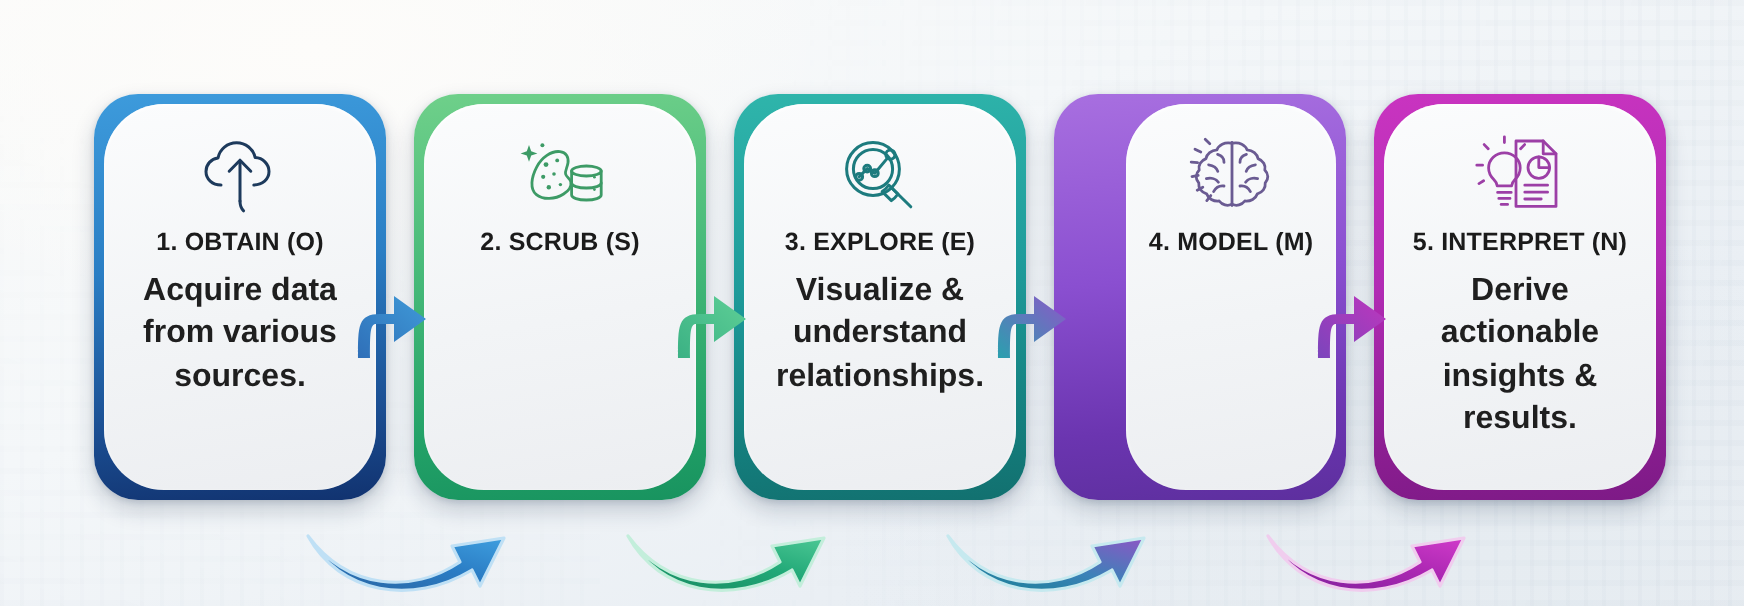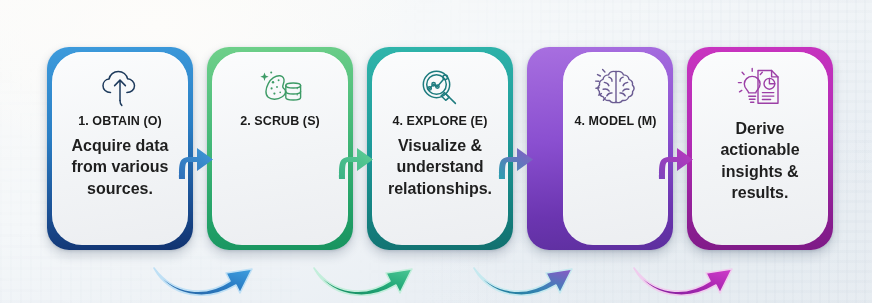--- a/index.html
+++ b/index.html
@@ -122,21 +122,21 @@
           <circle cx="19.5" cy="18.5" r="9.8"></circle>
           <path d="M12.6 22.4 16.6 18.3 20.4 20.6 26.6 13.2"></path>
           <circle cx="12.6" cy="22.4" r="1.7" fill="none"></circle>
           <circle cx="16.6" cy="18.3" r="1.7" fill="none"></circle>
           <circle cx="20.4" cy="20.6" r="1.7" fill="none"></circle>
           <circle cx="28.2" cy="11.3" r="2.3" fill="none"></circle>
           <path d="M28.9 28 38.4 37.4"></path>
           <path d="M27.4 26.5c-.9 1.3-2 2.4-3.3 3.3l4.6 4.5c1.3-.9 2.4-2 3.3-3.3Z"></path>
         </svg>
       </div>
-      <div class="card-title">4. EXPLORE (E)</div>
+      <div class="card-title">3. EXPLORE (E)</div>
       <div class="card-desc">Visualize &amp; understand relationships.</div>
     </div>
   </div>
 
   <div class="card" style="left:527px;background:linear-gradient(175deg,#a86fe0 0%,#8a4fd0 45%,#6b35b0 80%,#5d2f9e 100%);padding-left:36px;">
     <div class="card-inner">
       <div class="icon-wrap">
         <svg width="46" height="42" viewBox="0 0 46 42" fill="none" stroke="#6a5b92" stroke-width="1.4" stroke-linecap="round" stroke-linejoin="round">
           <path d="M23 5.2v31.6"></path>
           <path d="M22.6 5.6c-3.4-.6-6.2.9-7.1 3.3-2.9.2-5.1 2-5.5 4.4-2.6 1-4 3.3-3.4 5.7-1.9 1.9-2 4.6-.2 6.5-.3 2.5 1.3 4.7 3.9 5.4.8 2.4 3.4 3.9 6.3 3.6 1.5 2 4.2 2.7 6 1.7"></path>
@@ -164,20 +164,21 @@
           <path d="M35.6 4.5v6.4H42"></path>
           <path d="M26.4 26.6h11.4M26.4 30.1h11.4M26.4 33.5h8.2"></path>
           <circle cx="33.4" cy="17.8" r="5.4"></circle>
           <path d="M33.4 12.4v5.4h5.4"></path>
           <path d="M16.2 10.4c-4.4 0-7.9 3.4-7.9 7.6 0 2.6 1.3 4.5 2.7 5.9 1 1 1.5 1.8 1.6 3h7.2c.1-1.2.6-2 1.6-3 1.4-1.4 2.7-3.3 2.7-5.9 0-4.2-3.5-7.6-7.9-7.6Z"></path>
           <path d="M12.8 30.2h6.8M13.4 33.2h5.6"></path>
           <path d="M14.6 36.2h3.2"></path>
           <path d="M16.2 5.3V2.4M8.1 8.4 6.1 6.3M24.3 8.4l2-2.1M5.3 16.6H2.4M5.8 24.4 3.5 25.8"></path>
         </svg>
       </div>
+      <div class="card-title">5. INTERPRET (N)</div>
       <div class="card-desc">Derive actionable insights &amp; results.</div>
     </div>
   </div>
 
   <div class="connector" style="left:170px;">
     <svg width="46" height="44" viewBox="0 0 46 44">
       <defs>
         <linearGradient id="cg1" x1="0" y1="1" x2="1" y2="0">
           <stop offset="0" stop-color="#2f6fb8"></stop>
             <stop offset="1" stop-color="#3f9ad8"></stop>

